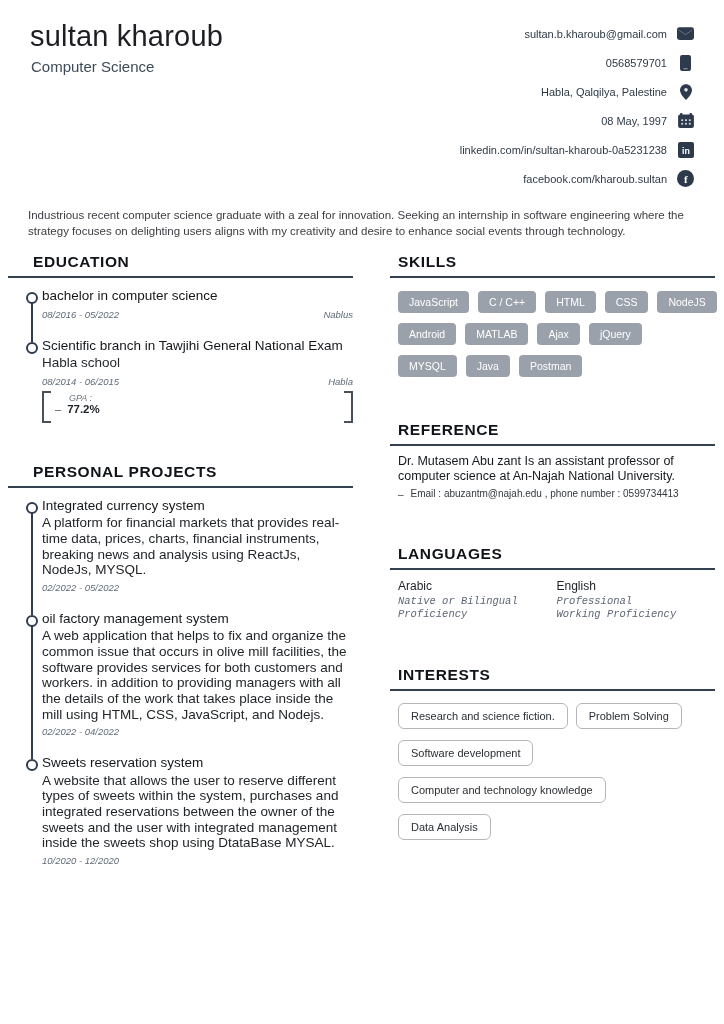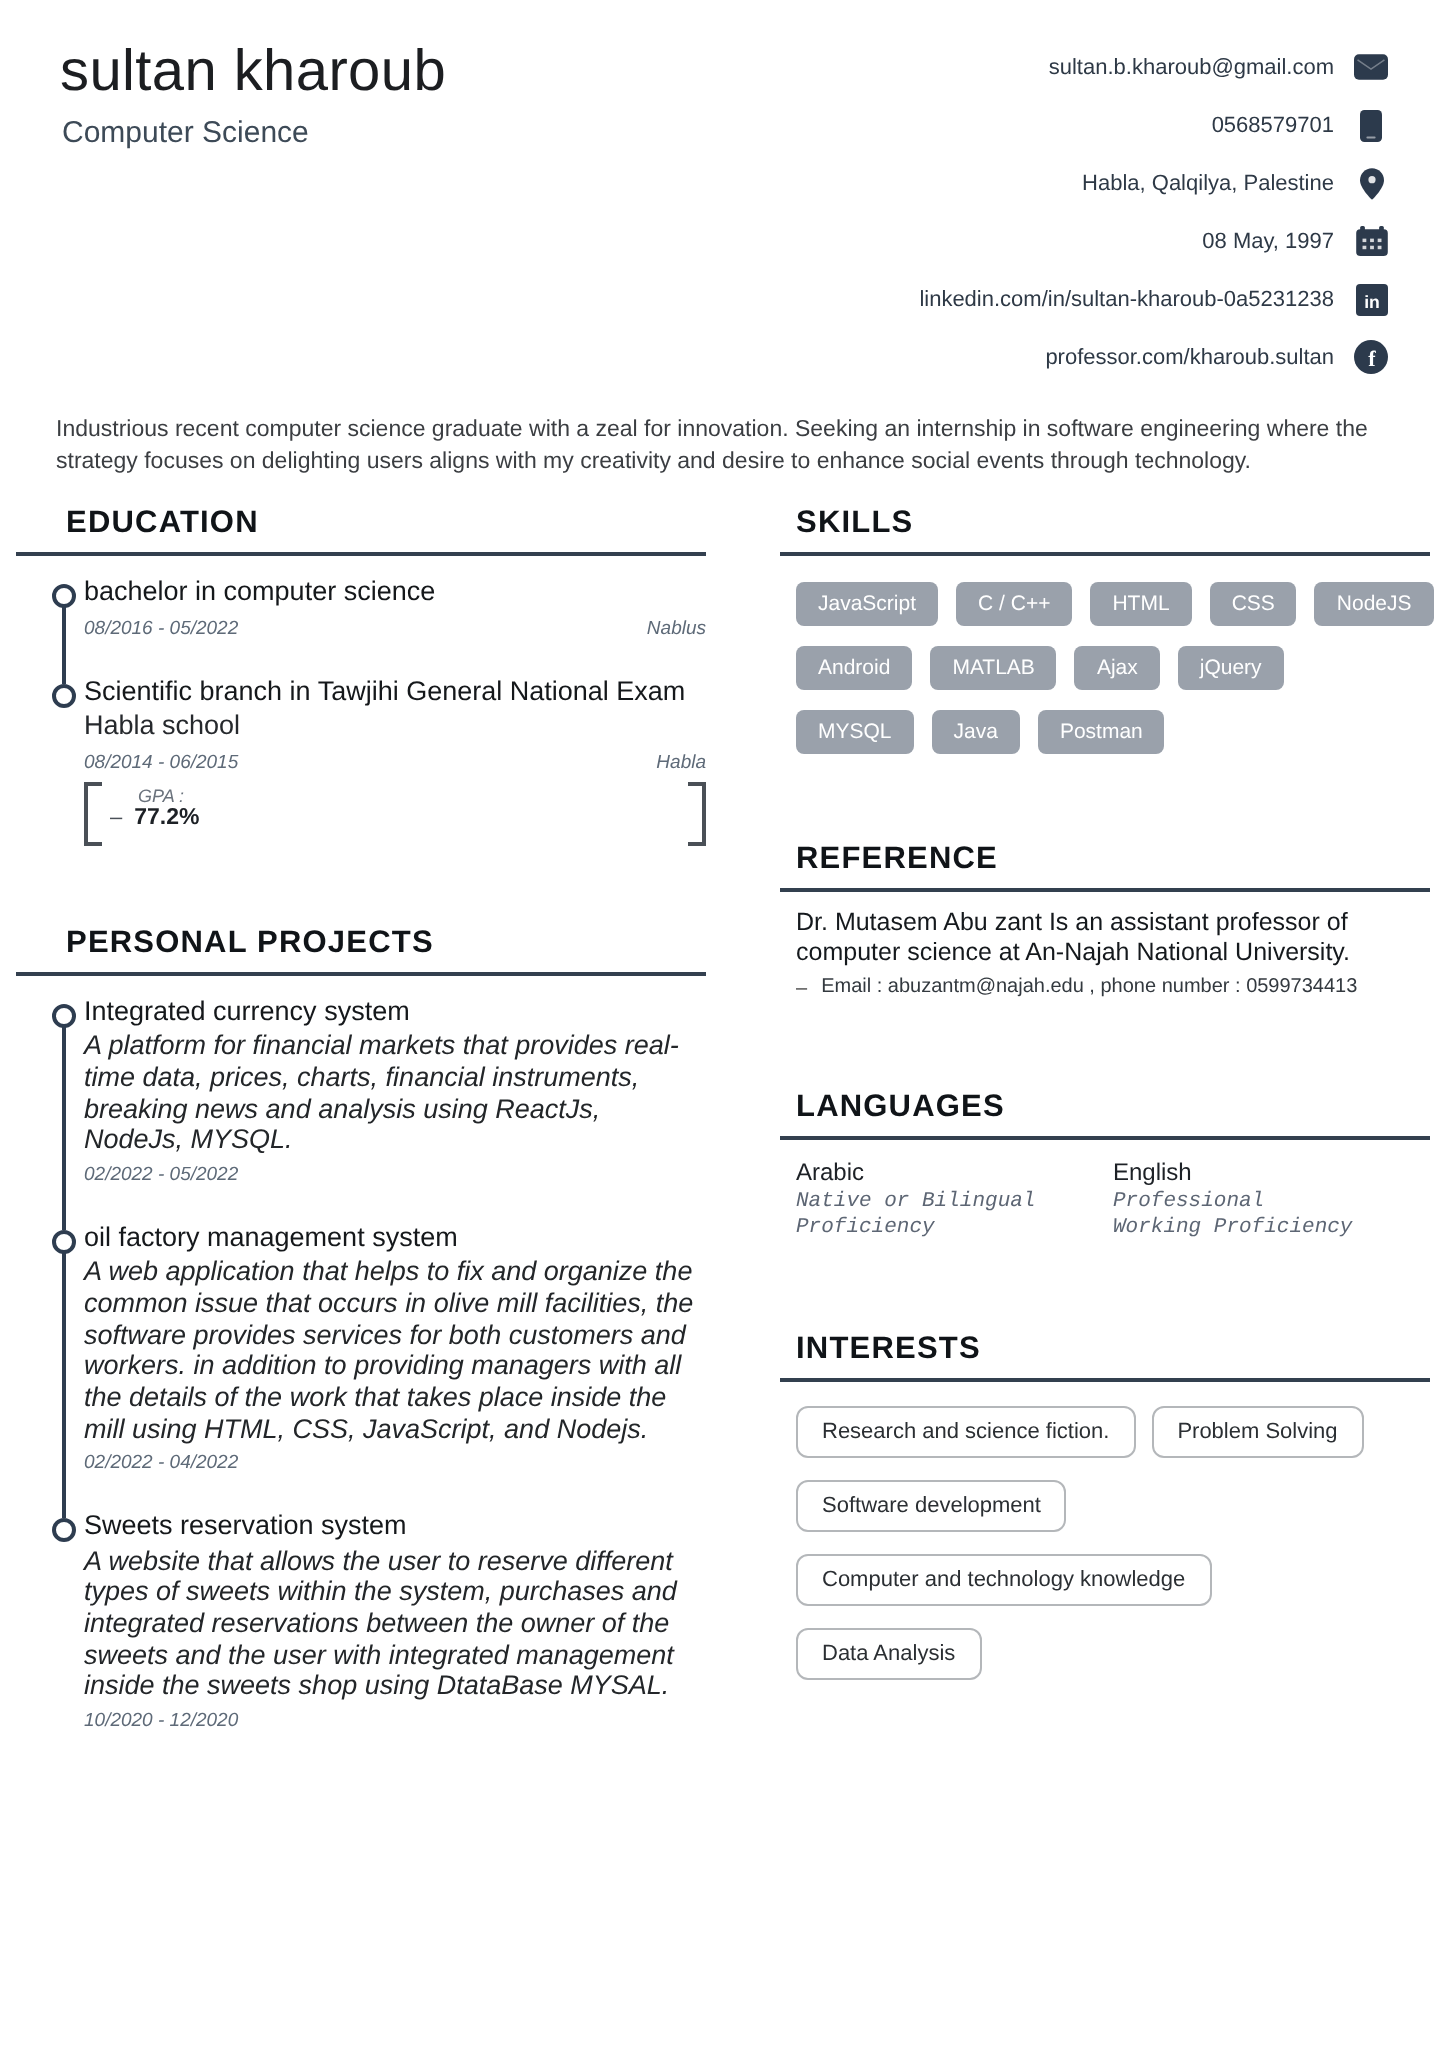--- a/index.html
+++ b/index.html
@@ -29,21 +29,21 @@
   .col-right .section-heading h2{padding-left:8px;}
 
   
   .timeline{margin:10px 0 0 18px;}
   .t-entry{position:relative;padding-left:16px;margin-bottom:18px;}
   .t-entry:last-child{margin-bottom:0;}
   .t-entry::before{content:"";position:absolute;left:0;top:4px;width:8px;height:8px;border:2px solid #2e3d50;border-radius:50%;background:#fff;z-index:1;}
   .t-entry.connect::after{content:"";position:absolute;left:5px;top:14px;bottom:-22px;width:2px;background:#2e3d50;}
   .t-title{font-size:13.5px;font-weight:400;color:#15181b;line-height:1.22;}
   .t-org{font-size:13.5px;color:#26292d;line-height:1.25;margin-top:1px;}
-  .t-desc{font-size:13.5px;color:#232629;line-height:1.16;margin-top:1px;font-style:italic;}
+  .t-desc{font-size:13.5px;color:#232629;line-height:1.16;margin-top:1px;}
   .t-meta{display:flex;justify-content:space-between;font-size:9.5px;font-style:italic;color:#5e6a78;margin-top:4px;}
 
   
   .gpa{display:flex;align-items:stretch;margin-top:4px;min-height:32px;}
   .bracket{width:7px;flex:0 0 7px;}
   .bracket.left{border-left:2px solid #4a5057;border-top:2px solid #4a5057;border-bottom:2px solid #4a5057;}
   .bracket.right{border-right:2px solid #4a5057;border-top:2px solid #4a5057;border-bottom:2px solid #4a5057;margin-left:auto;}
   .gpa-body{padding:2px 0 2px 4px;}
   .gpa-label{font-size:9px;font-style:italic;color:#6a727c;padding-left:14px;}
   .gpa-line{display:flex;align-items:center;gap:6px;}
@@ -135,21 +135,21 @@
       <div class="contact-row">
         <span class="ctext">linkedin.com/in/sultan-kharoub-0a5231238</span>
         <span class="cicon">
           <svg width="16" height="16" viewBox="0 0 20 20">
               <rect width="20" height="20" rx="2.5" fill="#2c3a4c"></rect>
               <text x="10" y="15" text-anchor="middle" font-family="Liberation Sans, sans-serif" font-weight="bold" font-size="11" fill="#ffffff">in</text>
             </svg>
         </span>
       </div>
       <div class="contact-row">
-        <span class="ctext">professor.com/kharoub.sultan</span>
+        <span class="ctext">facebook.com/kharoub.sultan</span>
         <span class="cicon">
           <svg width="17" height="17" viewBox="0 0 20 20">
               <circle cx="10" cy="10" r="10" fill="#2c3a4c"></circle>
               <text x="10.5" y="15.5" text-anchor="middle" font-family="Liberation Serif, serif" font-weight="bold" font-size="13" fill="#ffffff">f</text>
             </svg>
         </span>
       </div>
     </div>
   </div>
 

